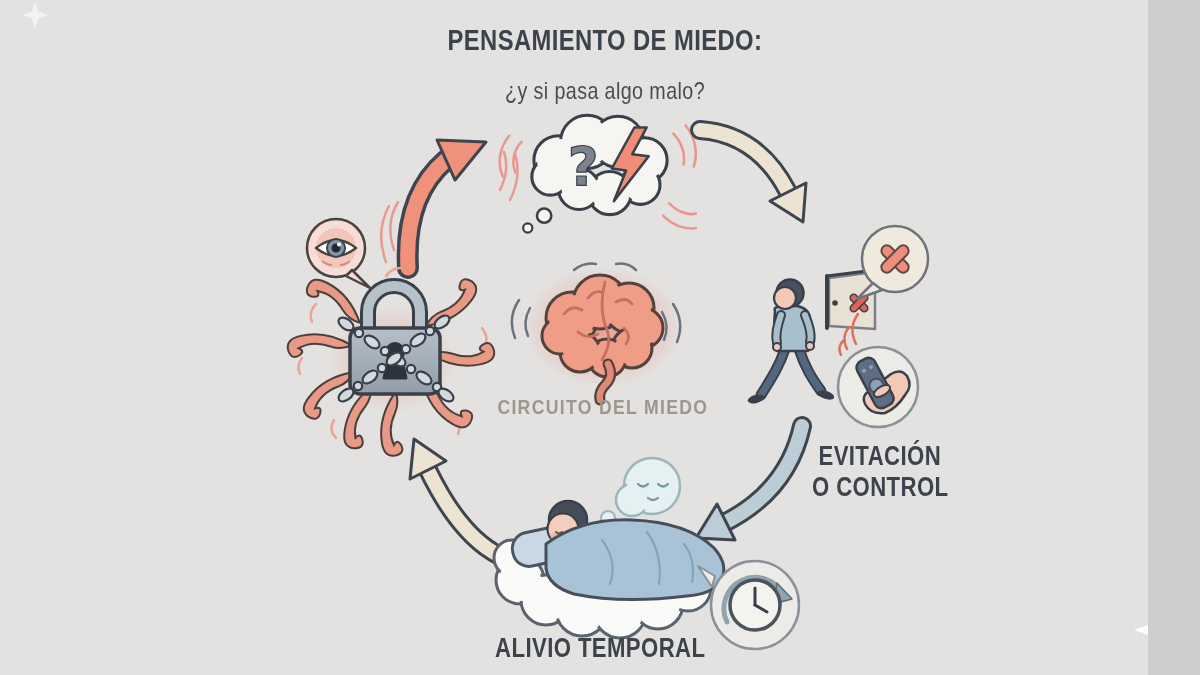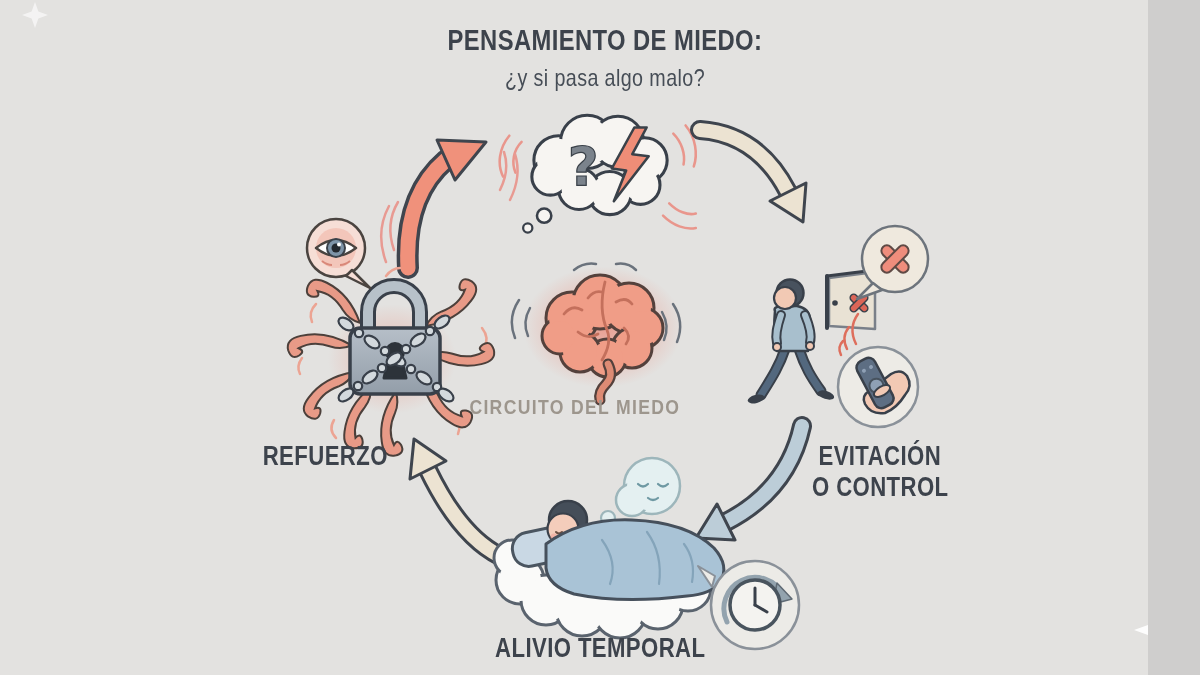--- a/index.html
+++ b/index.html
@@ -9,21 +9,21 @@
     font-family:"Liberation Sans",sans-serif;
     color:#3d434c;
   }
   .abs{position:absolute;}
   .label{
     text-align:center;font-weight:bold;color:#3d434c;
     line-height:31px;font-size:27px;letter-spacing:.5px;white-space:nowrap;
   }
   .cond{display:inline-block;transform:scaleX(.82);transform-origin:50% 50%;white-space:nowrap;}
   .title-1{font-size:29px;font-weight:bold;letter-spacing:.5px;}
-  .title-2{font-size:24px;font-weight:500;margin-top:7px;letter-spacing:.5px;color:#464d56;}
+  .title-2{font-size:24px;font-weight:500;margin-top:20px;letter-spacing:.5px;color:#464d56;}
   .center-label{font-size:20px;font-weight:600;color:#9d968d;letter-spacing:1.5px;}
   .glow{border-radius:50%;pointer-events:none;}
   .glow-brain{background:radial-gradient(closest-side,rgba(238,104,82,.55),rgba(238,104,82,0) 72%);}
   .glow-lock{background:radial-gradient(closest-side,rgba(236,110,88,.40),rgba(236,110,88,0) 72%);}
   .sparkle{filter:blur(.6px);}
   svg{display:block;overflow:visible;}
 </style>
 </head>
 <body>
 
@@ -74,21 +74,21 @@
       <g fill="none" stroke="#c4705c" stroke-width="2.8" stroke-linecap="round">
         <path d="M93,26 C88,46 90,62 95,74 C99,84 96,94 90,104"></path>
         <path d="M52,58 q8,-10 18,-4"></path>
           <path d="M66,76 q10,8 20,2"></path>
         <path d="M104,46 q10,-6 16,2"></path>
           <path d="M112,72 q8,8 2,16"></path>
         <path d="M76,42 q6,-8 14,-6"></path>
       </g>
     </svg>
   </div>
-  <div class="abs" style="left:455px;top:396px;width:295px;text-align:left;">
+  <div class="abs" style="left:455px;top:396px;width:295px;text-align:center;">
     <span class="center-label cond" style="transform:scaleX(.88);">CIRCUITO DEL MIEDO</span>
   </div>
 
   <div class="abs" style="left:497px;top:96px;">
     <svg width="205" height="145" viewBox="0 0 200 140">
 
       <g fill="none" stroke="#e9968c" stroke-width="2.5" stroke-linecap="round">
         <path d="M24,44 C16,52 14,64 18,74"></path>
           <path d="M12,38 C2,50 0,66 6,78"></path>
         <path d="M172,36 C180,44 184,56 182,66"></path>
@@ -380,21 +380,20 @@
   <div class="abs label" style="left:790px;top:441px;width:180px;">
     <div><span class="cond">EVITACIÓN</span></div>
     <div><span class="cond">O CONTROL</span></div>
   </div>
 
   <div class="abs label" style="left:450px;top:633px;width:300px;">
     <span class="cond">ALIVIO TEMPORAL</span>
   </div>
 
   <div class="abs label" style="left:235px;top:441px;width:180px;">
-    <div><span class="cond">REFUERZO</span></div>
   </div>
 
   <div class="abs sparkle" style="left:1134px;top:606px;">
     <svg width="48" height="48" viewBox="0 0 46 46">
       <polygon points="23,0 29,17 46,23 29,29 23,46 17,29 0,23 17,17" fill="#ffffff" opacity=".92"></polygon>
     </svg>
   </div>
   <div class="abs sparkle" style="left:22px;top:2px;">
     <svg width="26" height="26" viewBox="0 0 46 46">
       <polygon points="23,0 29,17 46,23 29,29 23,46 17,29 0,23 17,17" fill="#ffffff" opacity=".6"></polygon>

